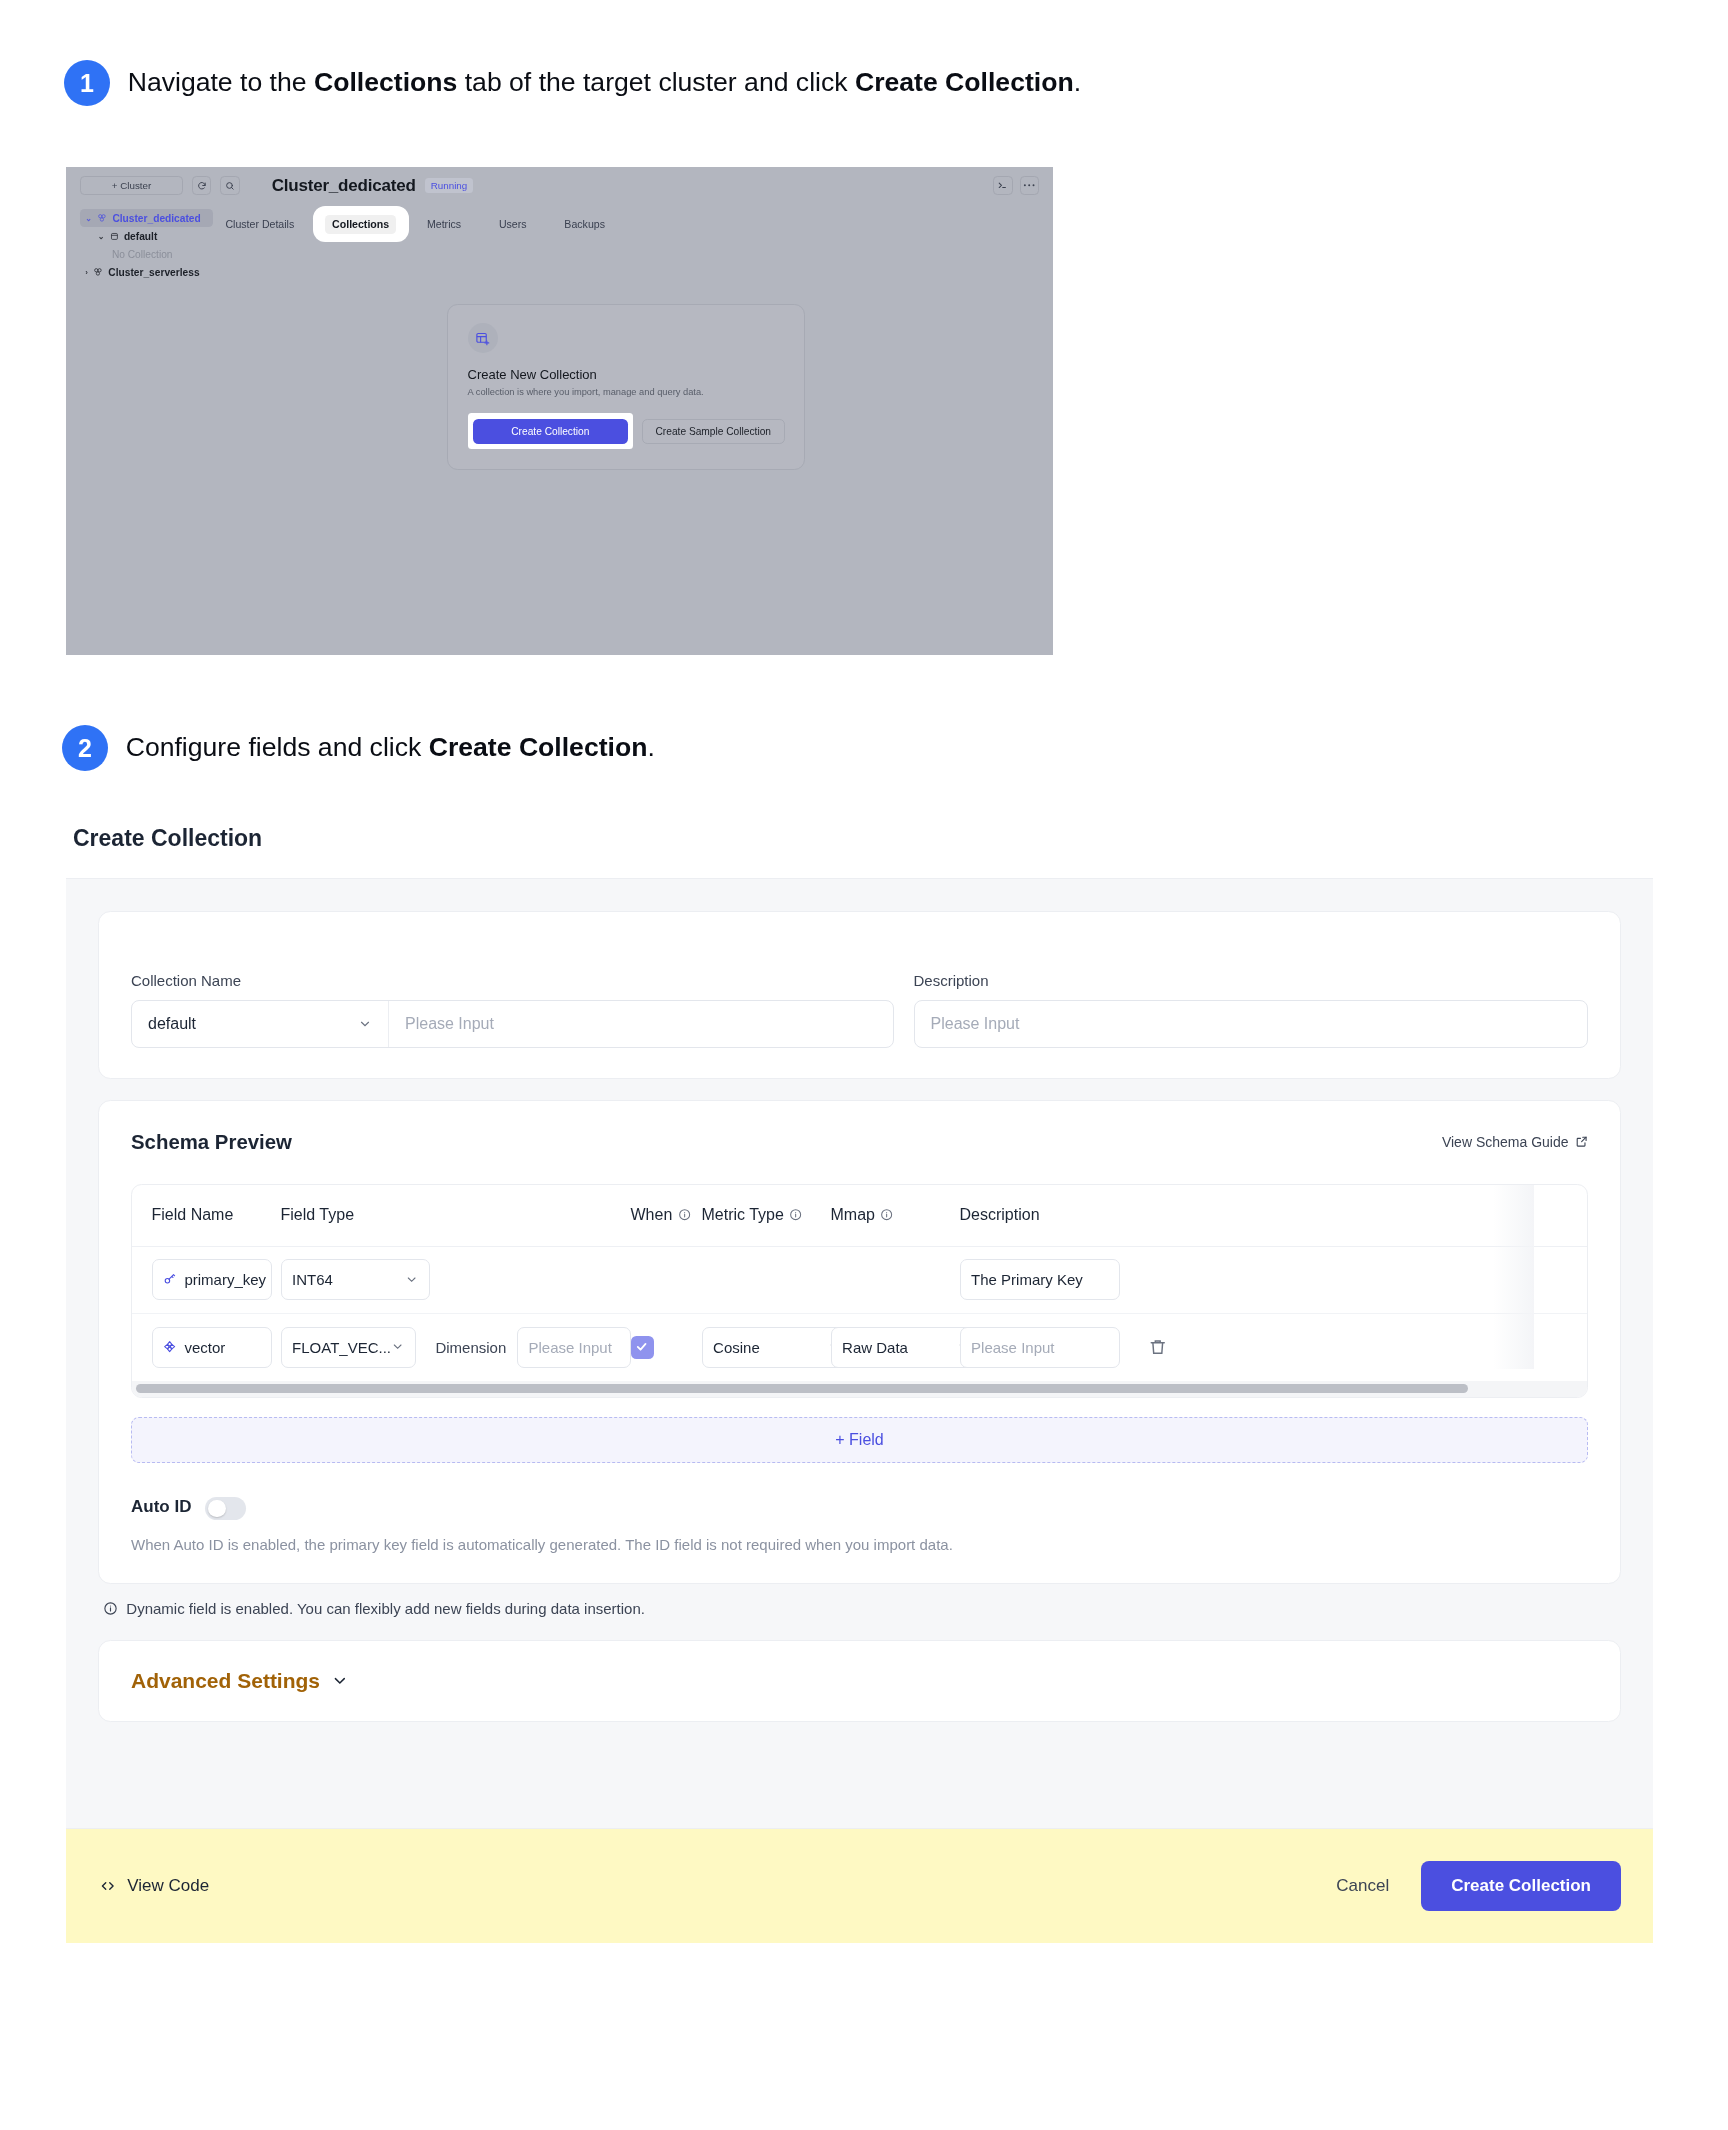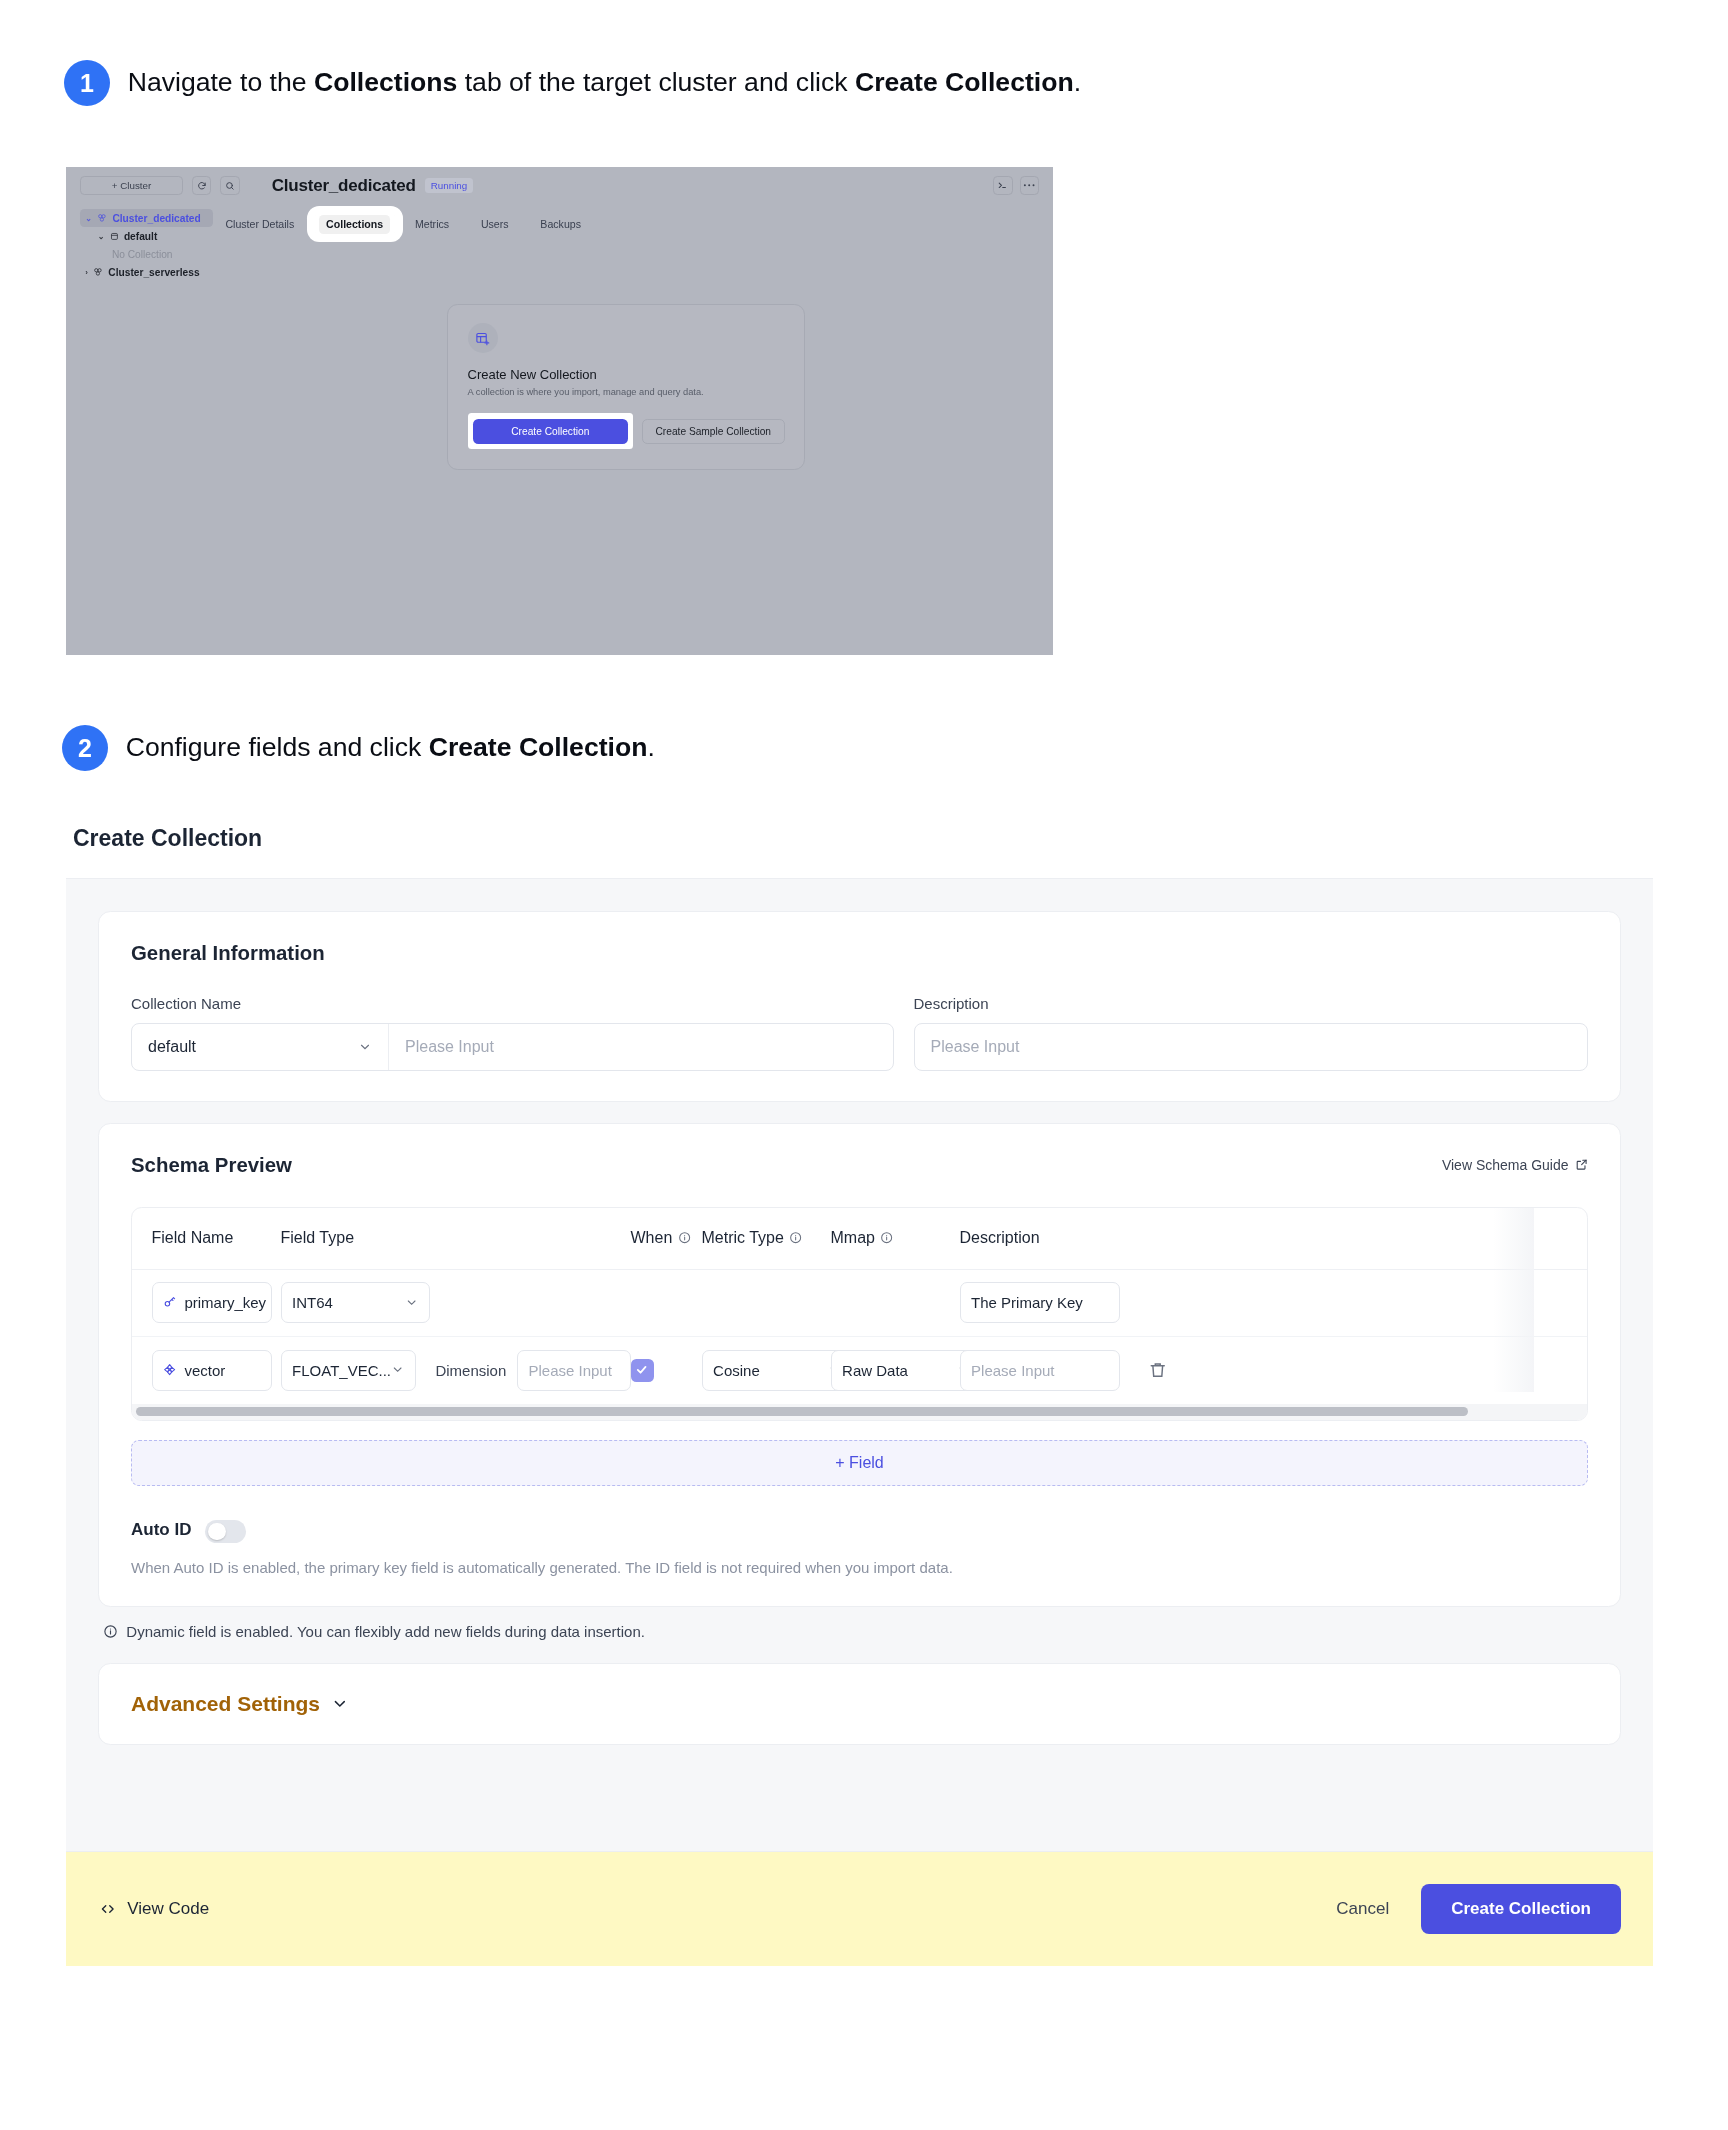--- a/index.html
+++ b/index.html
@@ -92,21 +92,21 @@
     border-radius: 4.4px;
     white-space: nowrap;
   }
   .cs-tree-item.active { background: #a5a8b4; color: #4b4fe0; font-weight: 600; }
   .cs-tree-item.l2 { margin-left: 12.4px; color: #1c2028; font-weight: 600; }
   .cs-tree-item.l3 { margin-left: 26.6px; color: #8b8f9a; }
   .cs-tree-item.l1b { color: #1c2028; font-weight: 600; }
   .cs-caret { font-size: 8px; opacity: .85; }
 
   .cs-main { flex: 1; padding-top: 8.9px; }
-  .cs-tabs { display: flex; align-items: center; gap: 7px; }
+  .cs-tabs { display: flex; align-items: center; gap: 13px; }
   .cs-tab {
     font-size: 10.6px; color: #3a4050;
     padding: 5.3px 12.4px; border-radius: 5.3px;
   }
   .cs-tab.highlight {
     background: #ffffff;
     color: #14181f;
     font-weight: 600;
     box-shadow: 0 0 0 7px #ffffff;
     position: relative; z-index: 2;
@@ -450,21 +450,20 @@
     <span>Configure fields and click </span><b>Create Collection</b><span>.</span>
   </div>
 </div>
 
 <div id="dialog-title">Create Collection</div>
 
 <div id="dialog">
   <div class="dlg-body">
 
     <div class="card">
-      <div class="card-title">General Information</div>
       <div class="form-row">
         <div class="form-col-left">
           <div class="form-label">Collection Name</div>
           <div class="input-group">
             <div class="select-part">
               <span>default</span>
               <span>
                 <svg width="14" height="14" viewBox="0 0 24 24" fill="none" stroke="#6b7280" stroke-width="2" stroke-linecap="round">
                     <path d="M6 9l6 6 6-6"></path>
                   </svg>

